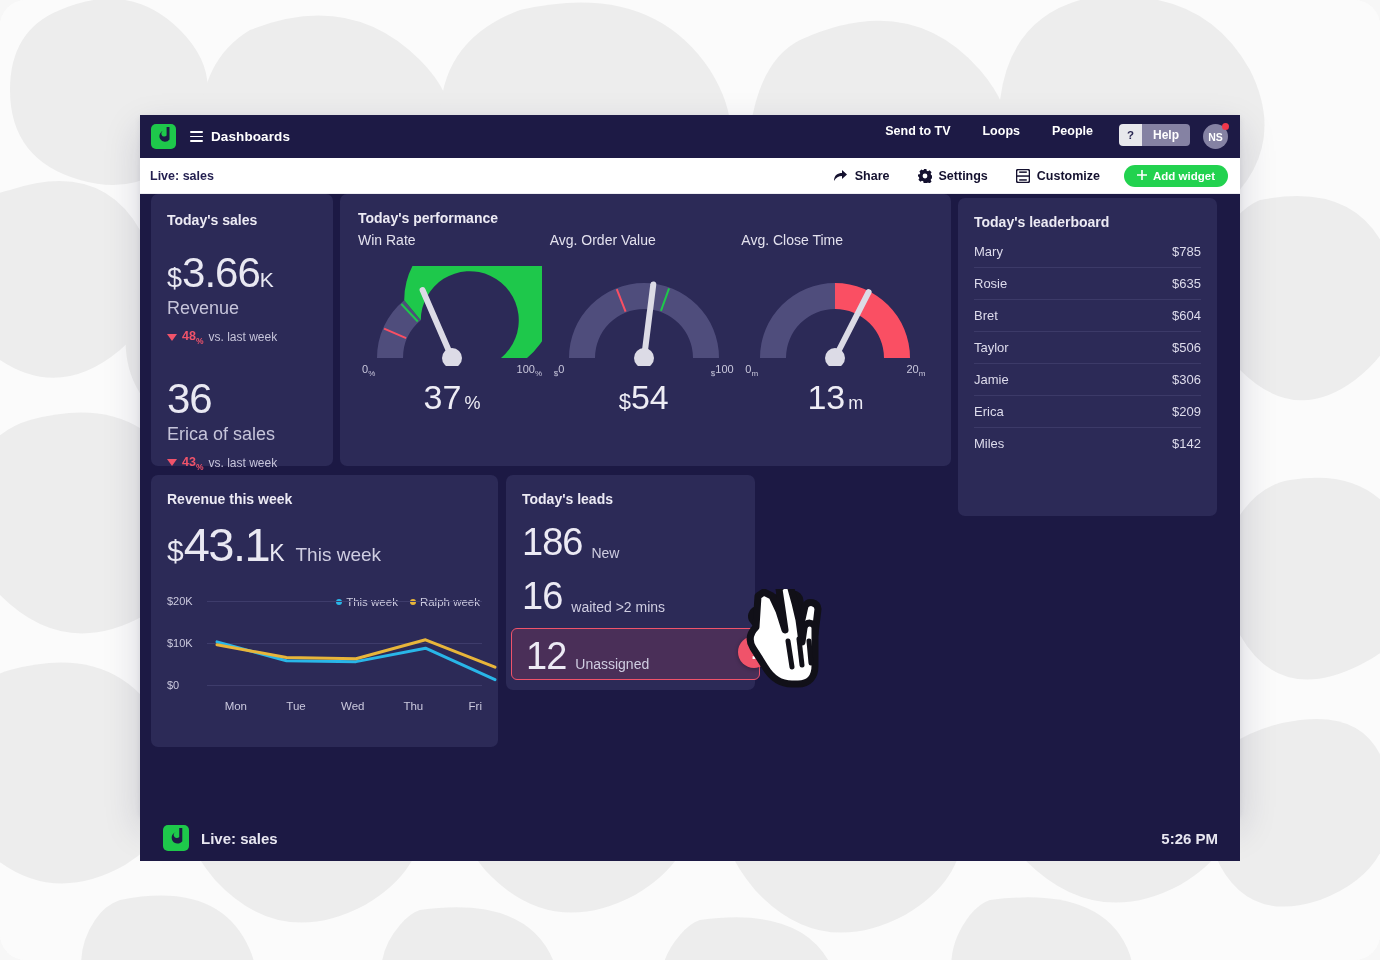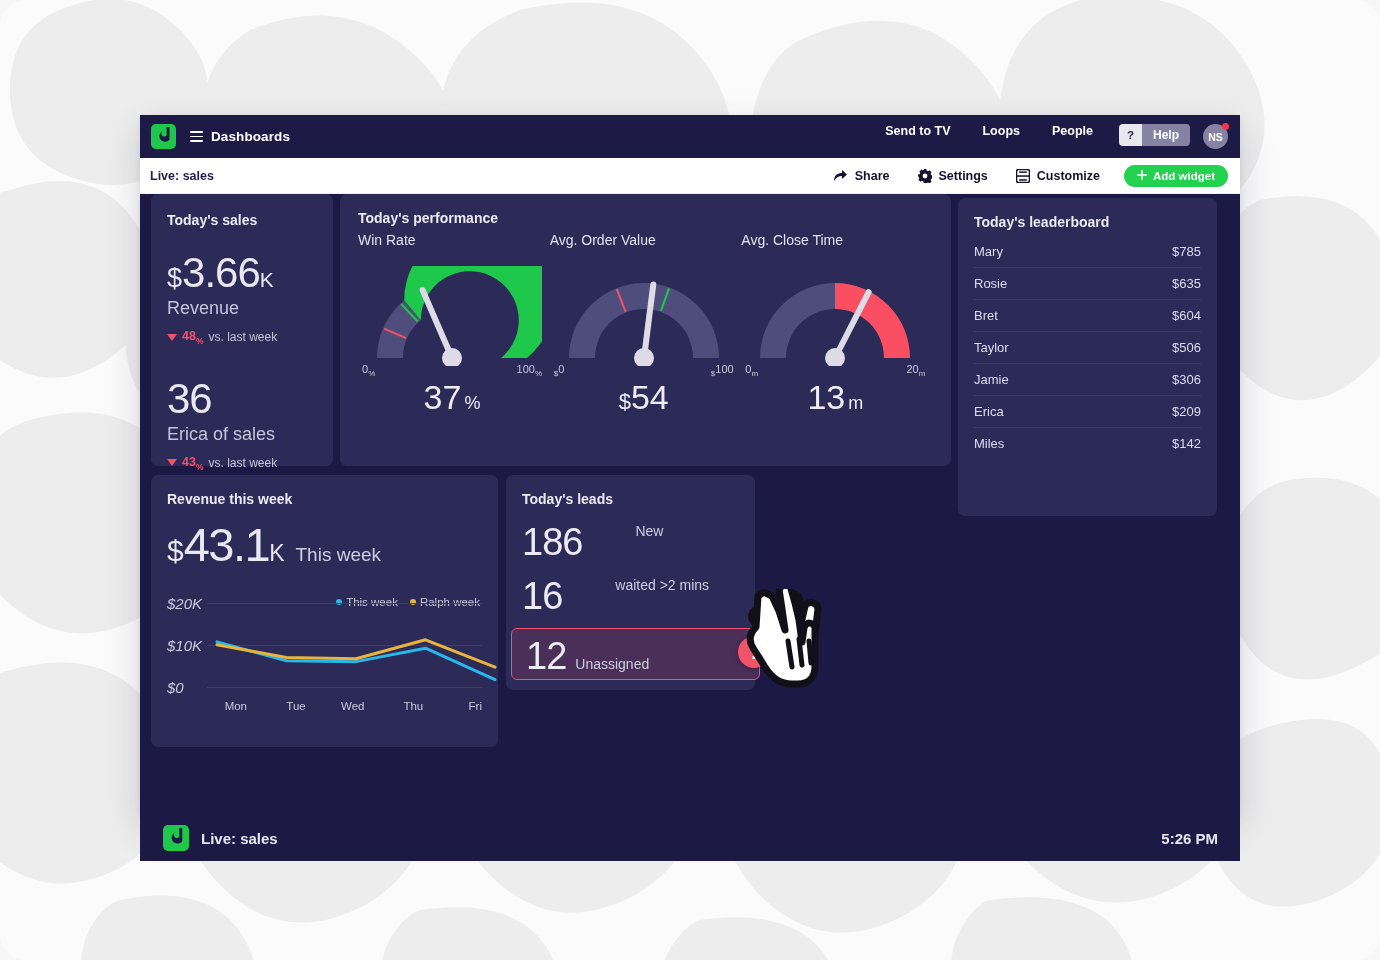--- a/index.html
+++ b/index.html
@@ -202,28 +202,28 @@
   .rev-big { display:flex; align-items:baseline; margin-top: 14px; color:#e9e8f2; line-height:1; }
   .rev-big .cur { font-size: 30px; }
   .rev-big .val { font-size: 47px; letter-spacing:-1.5px; }
   .rev-big .unit { font-size: 23px; }
   .rev-big .sub { font-size: 19px; color:#cfcde1; margin-left:11px; }
   .chartbox { position:relative; margin-top: 34px; height: 110px; }
   .legend { position:absolute; right: 2px; top: -6px; display:flex; gap:12px; font-size:11.5px; color:#cbc9de; }
   .legend span.d { display:inline-block; width:6px;height:6px;border-radius:50%; margin-right:4px; vertical-align: 1px;}
   .ylabels { position:absolute; left:0; top:0; width:100%; height:84px; }
   .yrow { position:absolute; left:0; width:100%; display:flex; align-items:center; }
-  .yrow .yt { font-size:15px; color:#cbc9de; width:40px;font-style:italic; }
+  .yrow .yt { font-size:11px; color:#cbc9de; width:40px; }
   .yrow .yl { flex:1; height:1px; background:#3e3c6b; }
   .xlabels { position:absolute; left:40px; right:0; bottom:0; display:flex; justify-content:space-between; font-size:11.5px; color:#cbc9de; }
   .xlabels span { width: 40px; text-align:right; }
 
   
   #card-leads { left: 366px; top: 281px; width: 249px; height: 215px; padding: 16px 16px; }
-  .lead-row { display:flex; align-items:flex-start; margin-top: 16px; gap: 44px; }
+  .lead-row { display:flex; align-items:flex-end; margin-top: 16px; }
   .lead-row .n { font-size: 38px; color:#eceaf4; line-height:1; letter-spacing:-1px; }
   .lead-row .l { font-size: 14px; color:#cfcde1; margin-left: 9px; }
   #unassigned-box {
     position:absolute; left: 371px; top: 434px;
     width: 249px; height: 52px;
     background: #4a2f58;
     border: 1px solid #f0536a;
     border-radius: 6px;
     display:flex; align-items:baseline;
     padding: 8px 14px;

